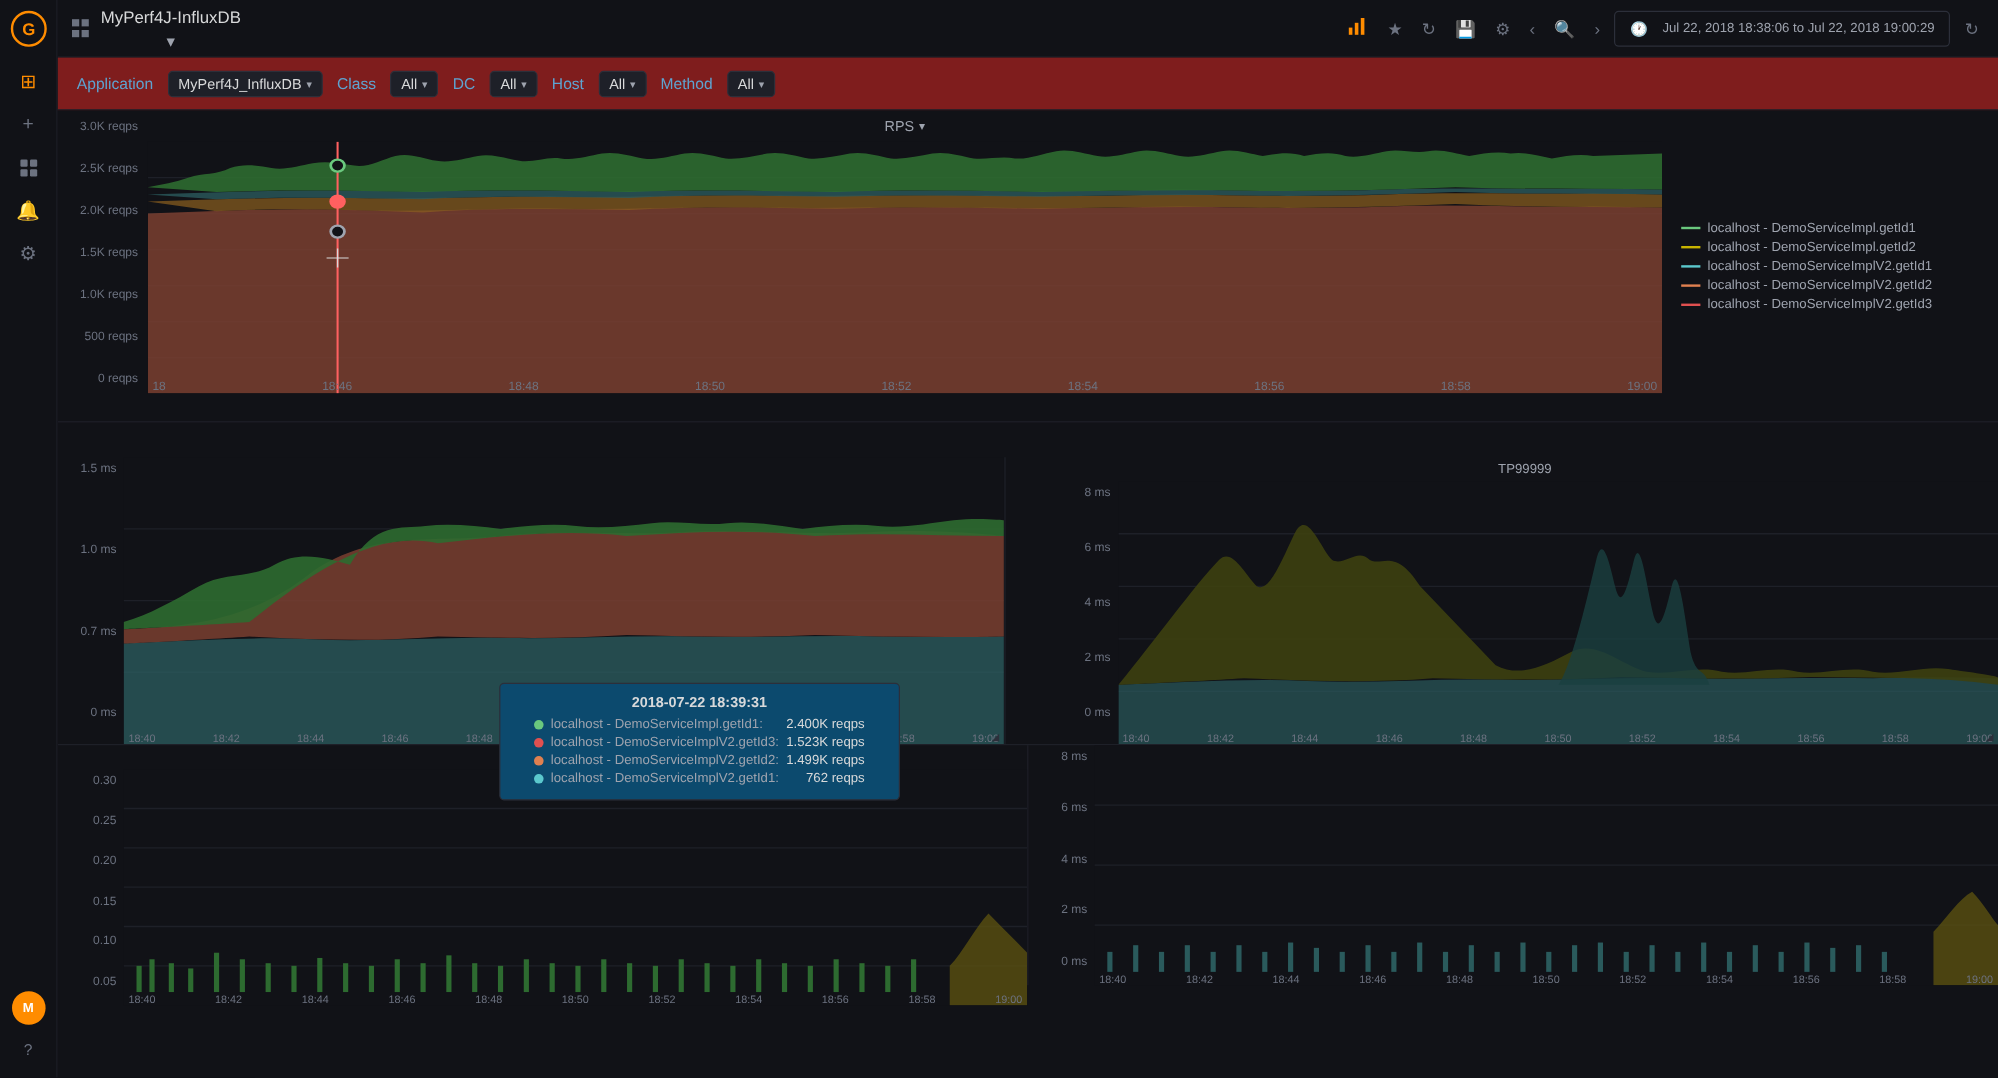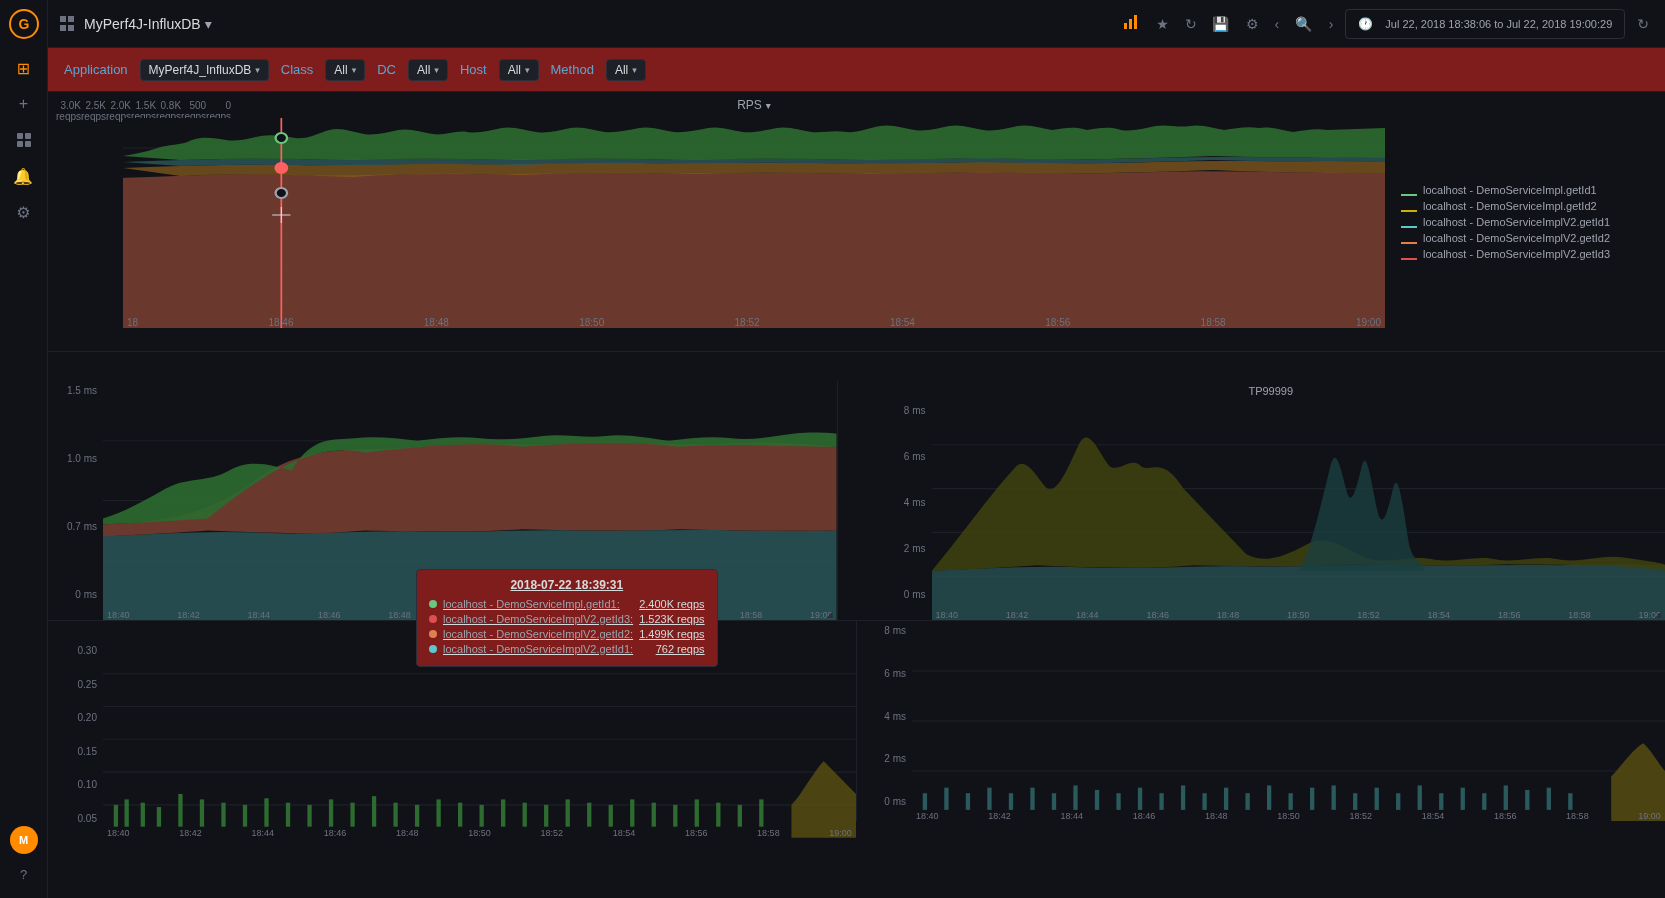--- a/index.html
+++ b/index.html
@@ -94,20 +94,21 @@
       background: #6c7280;
       display: block;
     }
     .app-title {
       color: #d8d9da;
       font-size: 14px;
       font-weight: 500;
       display: flex;
       align-items: center;
       gap: 4px;
+      flex-direction: column;
     }
     .topbar-spacer { flex: 1; }
     .topbar-actions {
       display: flex;
       align-items: center;
       gap: 8px;
       color: #6c7280;
       font-size: 14px;
     }
     .topbar-actions span {
@@ -173,21 +174,21 @@
     .rps-chart-container {
       position: relative;
       height: 260px;
       border-bottom: 1px solid #1e2028;
       display: flex;
     }
     .chart-y-axis {
       width: 75px;
       flex-shrink: 0;
       display: flex;
-      flex-direction: row;
+      flex-direction: column;
       justify-content: space-between;
       padding: 8px 8px 30px 8px;
       color: #6c7280;
       font-size: 10px;
       text-align: right;
     }
     .chart-main {
       flex: 1;
       position: relative;
       overflow: hidden;
@@ -207,43 +208,42 @@
       flex-shrink: 0;
       display: flex;
       flex-direction: column;
       justify-content: center;
       padding: 8px 16px;
       gap: 4px;
       font-size: 11px;
     }
     .legend-item {
       display: flex;
-      align-items: flex-end;
+      align-items: center;
       gap: 6px;
     }
     .legend-color {
       width: 16px;
       height: 2px;
       flex-shrink: 0;
     }
     .legend-text { color: #9ea3ae; }
 
     
     .tooltip {
       position: absolute;
       left: 148px;
       top: 290px;
-      background: #7f1d1d;
+      background: #0c4a6e;
       border: 1px solid #2c2f3a;
       border-radius: 4px;
-      padding: 8px 12px;
+      padding: 8px 28px;
       font-size: 11px;
       z-index: 10;
       min-width: 280px;
-      text-decoration: underline;
     }
     .tooltip-time {
       text-align: center;
       color: #d8d9da;
       font-weight: 600;
       margin-bottom: 6px;
       font-size: 12px;
     }
     .tooltip-row {
       display: flex;
@@ -431,21 +431,21 @@
 
   <div class="charts-area">
 
     
     <div class="rps-chart-container">
       <div class="chart-y-axis">
         <span>3.0K reqps</span>
         <span>2.5K reqps</span>
         <span>2.0K reqps</span>
         <span>1.5K reqps</span>
-        <span>0.8K reqps</span>
+        <span>1.0K reqps</span>
         <span>500 reqps</span>
         <span>0 reqps</span>
       </div>
       <div class="chart-main">
         <div class="chart-title">
           <span>RPS</span>
           <span style="font-size:10px; color:#9ea3ae;">▾</span>
         </div>
 
         <div style="position:relative; width:100%; height:210px; overflow:hidden;">

